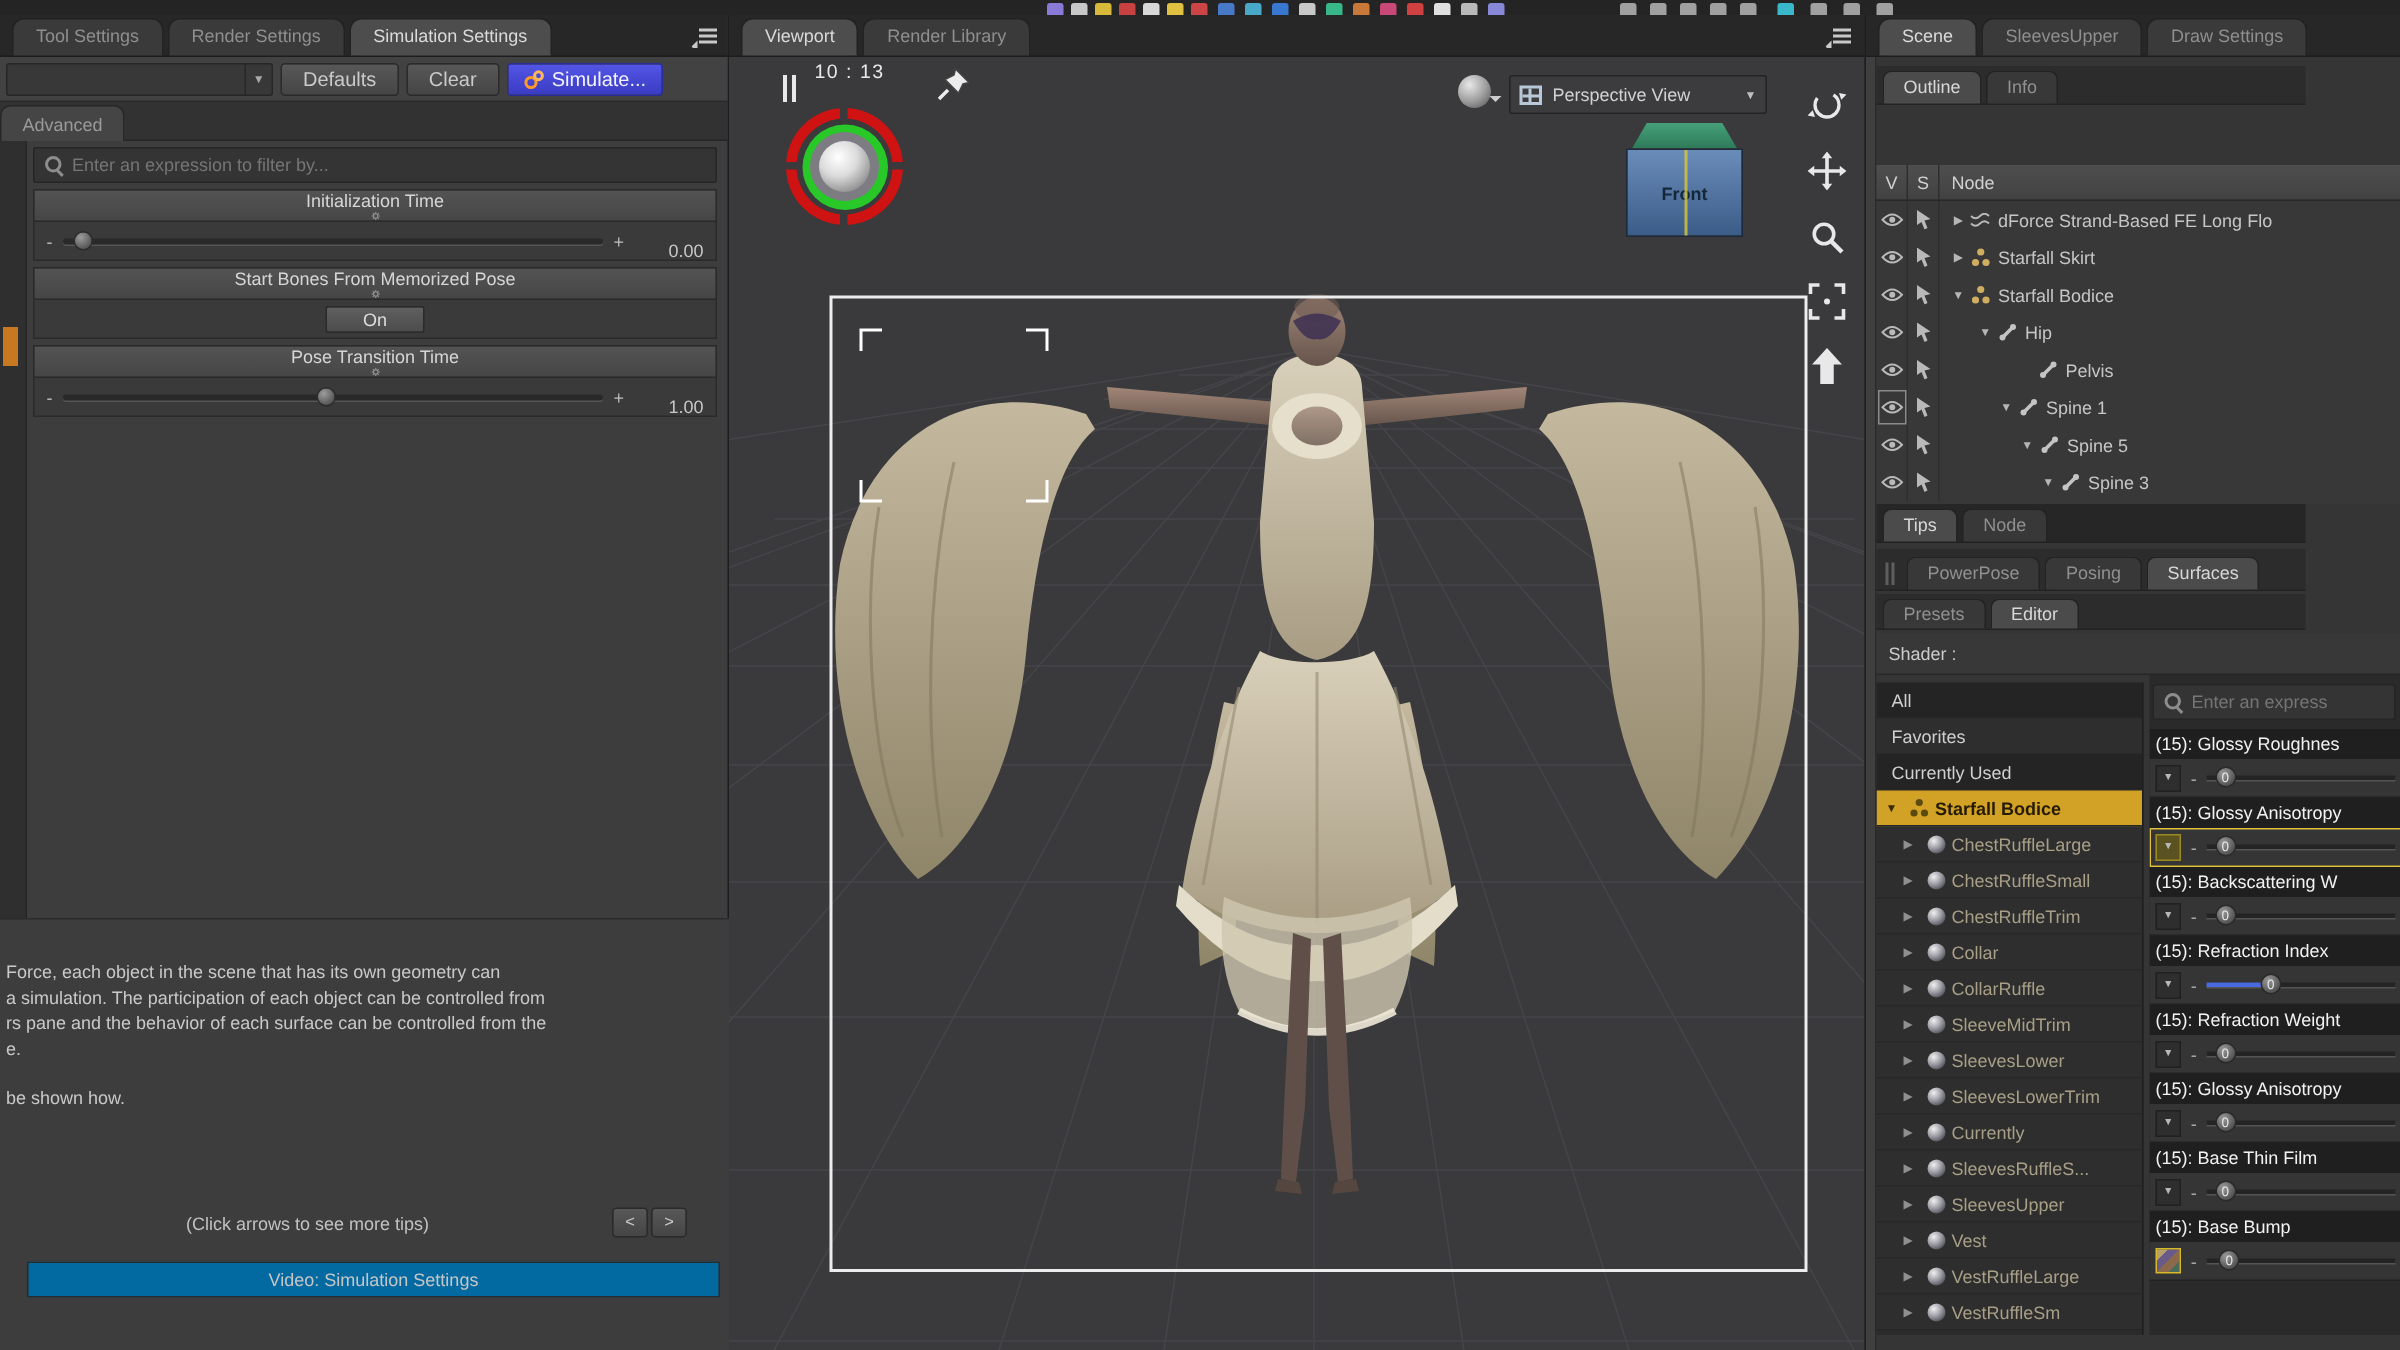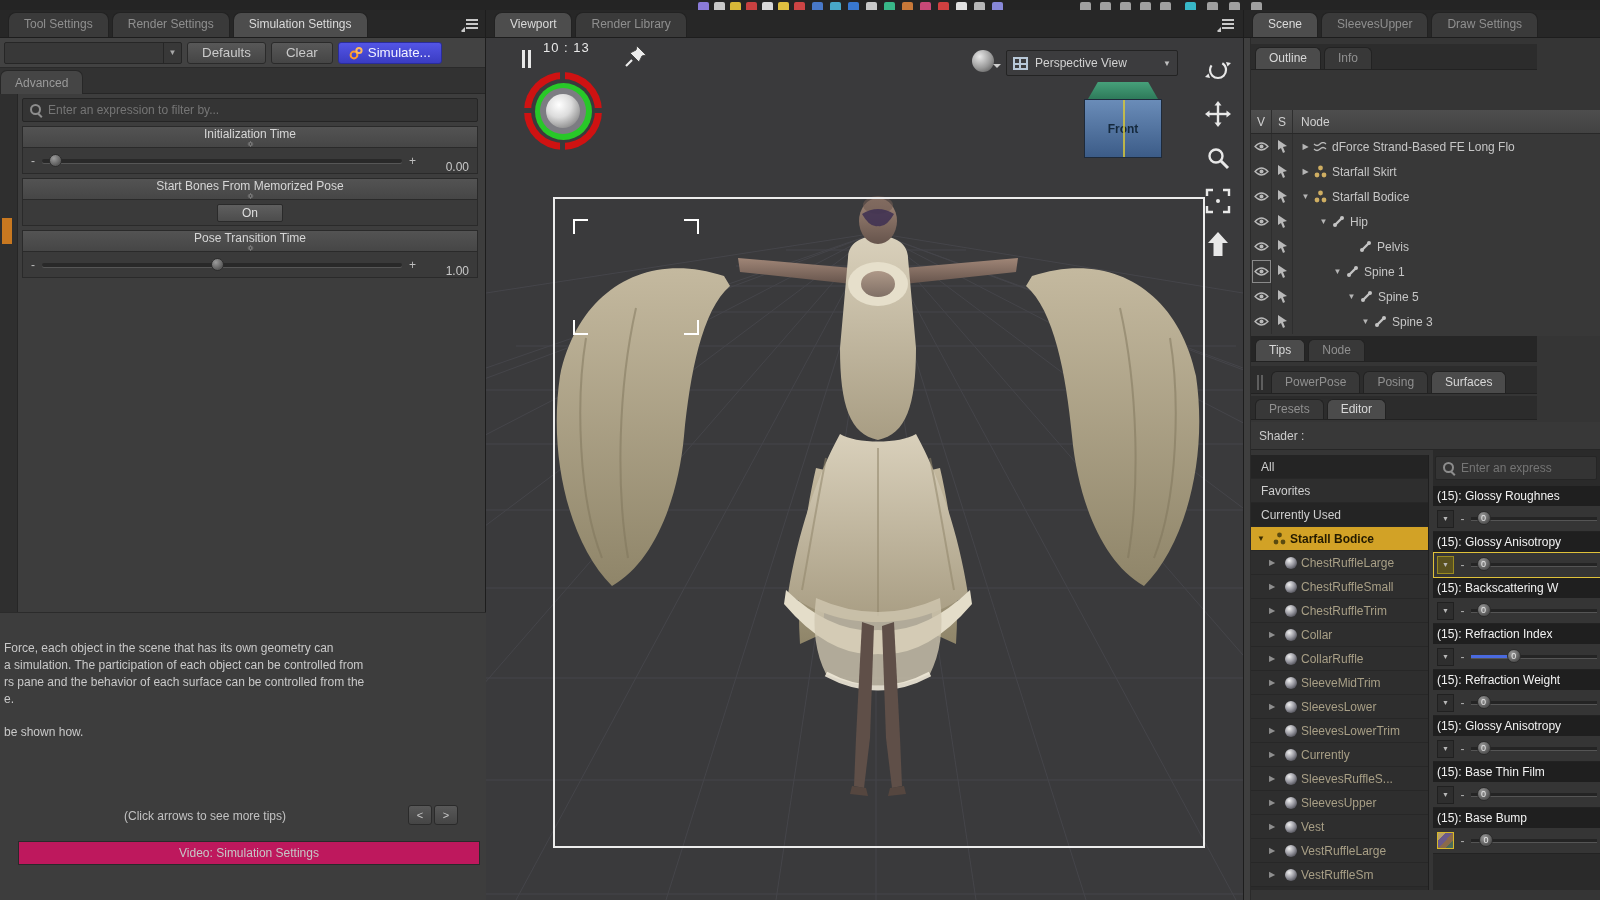--- a/index.html
+++ b/index.html
@@ -49,21 +49,21 @@
   .track{position:relative;flex:1;height:4px;background:#292929;border-radius:2px;box-shadow:0 1px 0 #565656;}
   .knob{position:absolute;top:-5px;width:13px;height:13px;border-radius:50%;
     background:radial-gradient(circle at 35% 30%,#9c9c9c,#5a5a5a 70%);border:1px solid #2d2d2d;}
   .pval{width:46px;text-align:right;color:#c8c8c8;margin-top:12px;}
   .onbtn{margin:0 auto;width:66px;height:18px;background:linear-gradient(#5f5f5f,#4c4c4c);border:1px solid #2a2a2a;
     border-radius:2px;text-align:center;line-height:16px;color:#dedede;}
   #lp-tips{position:absolute;left:0;top:602px;width:486px;height:288px;background:#3d3d3d;border-top:1px solid #2b2b2b;}
   .tipline{position:absolute;left:4px;color:#c9c9c9;white-space:nowrap;}
   #tip-hint{position:absolute;left:0;top:196px;width:410px;text-align:center;color:#c2c2c2;}
   .tipbtn{position:absolute;top:192px;width:24px;height:20px;padding:0;font-size:11px;}
-  #video-bar{position:absolute;left:18px;top:228px;width:462px;height:24px;background:#be185d;border:1px solid #2a2a2a;
+  #video-bar{position:absolute;left:18px;top:228px;width:462px;height:24px;background:#0369a1;border:1px solid #2a2a2a;
     display:flex;align-items:center;justify-content:center;color:#c6c6c6;}
 
   
   #viewport{position:absolute;left:486px;top:10px;width:757px;height:890px;background:#2b2b2b;}
   #vp-canvas{position:absolute;left:0;top:28px;width:757px;height:862px;background:#3a3a3c;overflow:hidden;}
   #vp-frame{position:absolute;left:67px;top:159px;width:652px;height:651px;border:2px solid #ececec;}
   #vp-timecode{position:absolute;left:57px;top:2px;color:#e9e9e9;font-size:13px;letter-spacing:1px;}
   #vp-pin{position:absolute;left:138px;top:6px;}
   #vp-colico{position:absolute;left:36px;top:12px;width:14px;height:18px;
     background:linear-gradient(90deg,#e8e8e8 3px,transparent 3px 6px,#e8e8e8 6px 9px,transparent 9px);}

